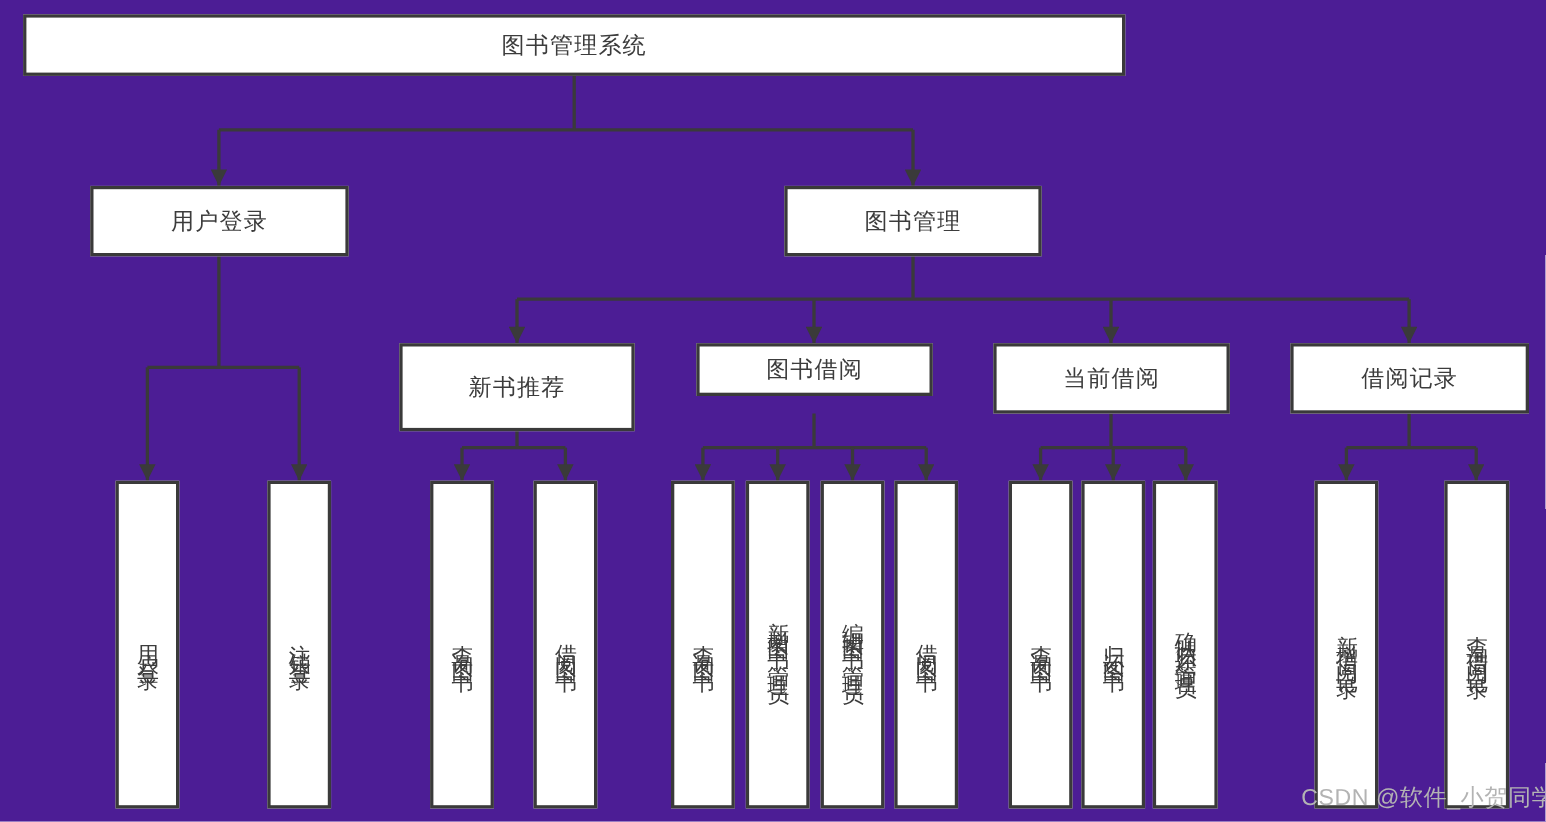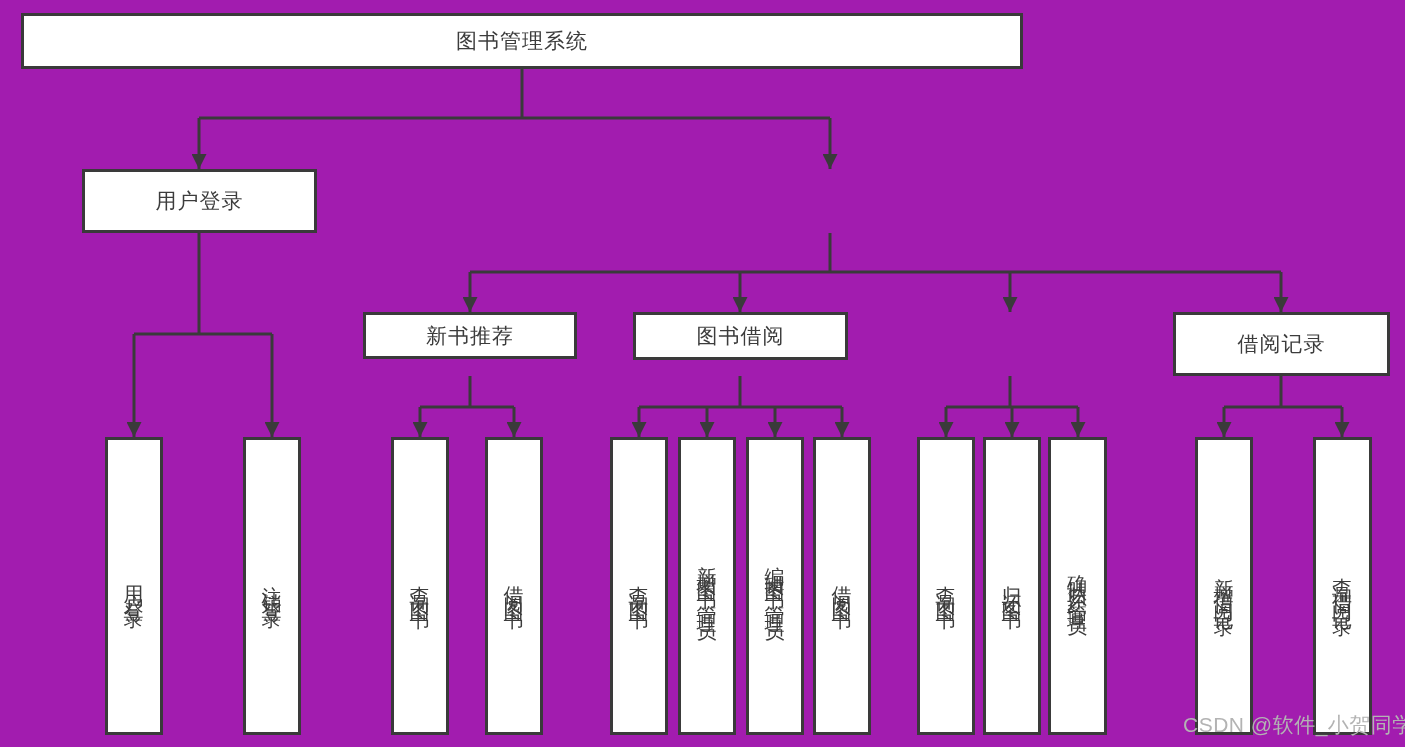--- a/index.html
+++ b/index.html
@@ -1,19 +1,19 @@
 <!DOCTYPE html>
 <html><head>
 <meta charset="utf-8">
 <style>
   html,body{margin:0;padding:0;background:#ffffff;}
   #canvas{
     position:relative;
     width:1405px;height:747px;
-    background:#a21caf;
+    background:#4c1d95;
     font-family:"Liberation Sans","DejaVu Sans",sans-serif;
     overflow:hidden;
   }
   #connectors{position:absolute;left:0;top:0;z-index:1;}
   .box{
     position:absolute;
     box-sizing:border-box;
     border:3px solid #3a3a3a;
     background:#ffffff;
     display:flex;align-items:center;justify-content:center;
@@ -89,26 +89,32 @@
     </g>
   </svg>
 
   <div class="box" style="left:21px;top:13px;width:1002px;height:56px">
     <span class="hlbl">图书管理系统</span>
   </div>
 
   <div class="box" style="left:82px;top:169px;width:235px;height:64px">
     <span class="hlbl">用户登录</span>
   </div>
+  <div class="box" style="left:713px;top:169px;width:234px;height:64px">
+    <span class="hlbl">图书管理</span>
+  </div>
 
-  <div class="box" style="left:363px;top:312px;width:214px;height:47px">
+  <div class="box" style="left:363px;top:312px;width:214px;height:80px">
     <span class="hlbl">新书推荐</span>
   </div>
   <div class="box" style="left:633px;top:312px;width:215px;height:48px">
     <span class="hlbl">图书借阅</span>
+  </div>
+  <div class="box" style="left:903px;top:312px;width:215px;height:64px">
+    <span class="hlbl">当前借阅</span>
   </div>
   <div class="box" style="left:1173px;top:312px;width:217px;height:64px">
     <span class="hlbl">借阅记录</span>
   </div>
 
   <div class="box leaf" style="left:105px;top:437px">
     <span class="vlbl">用户登录</span>
   </div>
   <div class="box leaf" style="left:243px;top:437px">
     <span class="vlbl">注销登录</span>

